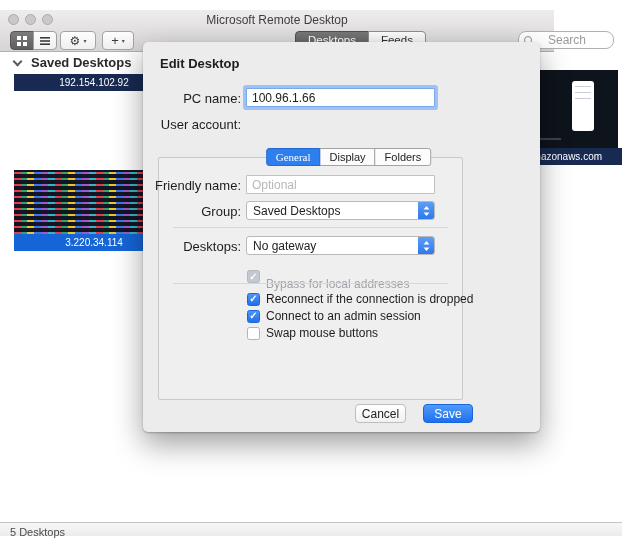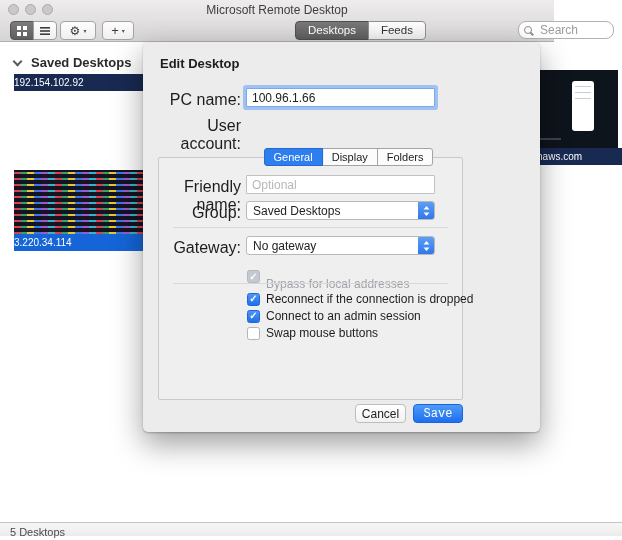--- a/index.html
+++ b/index.html
@@ -2,21 +2,21 @@
 <html><head>
 <meta charset="utf-8">
 <style>
   * { box-sizing: border-box; margin: 0; padding: 0; }
   html,body { background:#e9e9e9; }
   body { font-family:"Liberation Sans", sans-serif; }
   .window{ position:relative; width:622px; height:540px; background:#fff; overflow:hidden;
            box-shadow:0 0 0 1px #9a9a9a; }
 
   
-  .chrome{ position:absolute; left:0; top:0; width:554px; height:42px;
+  .chrome{ position:absolute; left:0; top:10px; width:554px; height:42px;
            background:linear-gradient(#eeecec,#d6d4d4); border-bottom:1px solid #b2b0b0; z-index:5; }
   .tl{ position:absolute; top:4px; width:11px; height:11px; border-radius:50%; border:1px solid #ababab;
        background:#c9c9c9; }
   .tl.red{ left:8px; }  .tl.yellow{ left:25px; } .tl.green{ left:42px; }
   .win-title{ position:absolute; top:3px; left:0; width:100%; text-align:center;
               font-size:12px; color:#3e3e3e; }
 
   .tbtn, .vbtn, .seg{ font-family:inherit; cursor:default; }
   .view-seg{ position:absolute; left:10px; top:21px; display:flex; }
   .vbtn{ width:24px; height:19px; border:1px solid #9f9f9f; background:linear-gradient(#fdfdfd,#f0f0f0);
@@ -32,38 +32,38 @@
   .tbtn .dd{ font-size:6px; color:#555; }
 
   .segmented{ position:absolute; left:253px; top:21px; display:flex; height:19px;padding-left:42px; }
   .seg{ padding:0 12px; font-size:11.5px; border:1px solid #8f8f8f; background:linear-gradient(#fdfdfd,#eee);
         color:#333; line-height:17px; }
   .seg:first-child{ border-radius:4px 0 0 4px; }
   .seg:last-child{ border-radius:0 4px 4px 0; margin-left:-1px; }
   .seg.active{ background:linear-gradient(#787878,#5d5d5d); border-color:#4f4f4f; color:#fff; }
 
   .search{ position:absolute; left:518px; top:21px; width:96px; height:18px; background:#fff;
-           border:1px solid #b1b1b1; border-radius:8px; display:flex; align-items:center; padding:0 5px; gap:8px; }
+           border:1px solid #b1b1b1; border-radius:8px; display:flex; align-items:center; padding:0 5px; gap:16px; }
   .mag{ position:relative; width:8px; height:8px; border:1.5px solid #8e8e8e; border-radius:50%; flex:none; }
   .mag::after{ content:""; position:absolute; width:4px; height:1.5px; background:#8e8e8e;
                transform:rotate(45deg); right:-3px; bottom:-1px; }
   .search input{ border:none; outline:none; width:100%; font-size:12px; color:#333; background:transparent;
                  font-family:inherit; }
   .search input::placeholder{ color:#9b9b9b; }
 
   
   .content{ position:absolute; left:0; top:43px; width:622px; height:479px; background:#fff; }
   .section-head{ position:absolute; left:14px; top:12px; display:flex; align-items:center; gap:10px; }
   .chev{ width:7px; height:7px; border-right:2px solid #5c5c5c; border-bottom:2px solid #5c5c5c;
          transform:rotate(45deg); margin-top:-3px; }
   .section-title{ font-size:13px; font-weight:600; color:#2b2b2b; }
 
   .thumb{ position:absolute; }
   .shot{ position:relative; overflow:hidden; }
-  .thumb-label{ height:17px; line-height:17px; color:#fff; font-size:10px;
+  .thumb-label{ height:17px; line-height:17px; text-align:center; color:#fff; font-size:10px;
                 white-space:nowrap; overflow:hidden; }
   .lbl-navy{ background:#182a52; }
   .lbl-blue{ background:#1565d8; }
 
   .t1{ left:14px; top:31px; width:160px; }
   .shot1{ width:160px; height:72px; background:linear-gradient(135deg,#2166c9,#0a3a80); }
   .browser{ position:absolute; left:18px; top:7px; width:124px; height:53px; background:#fff; border-radius:2px; }
   .browser-chrome{ height:7px; background:#dfe1e5; border-radius:2px 2px 0 0; }
   .glogo{ text-align:center; margin-top:8px; font-size:11px; font-weight:700; color:#4285f4; letter-spacing:.5px; }
   .gsearch{ width:78px; height:8px; border:1px solid #d4d7dc; border-radius:4px; margin:4px auto 0; }
@@ -80,37 +80,37 @@
   .phone{ position:absolute; right:24px; top:11px; width:22px; height:50px; background:#fff; border-radius:3px; }
   .phone i{ display:block; height:1px; background:#c9ced6; margin:5px 3px 0; }
   .tinyline{ position:absolute; left:30px; bottom:8px; width:34px; height:2px; background:#3a4450; }
   .t3-label{ position:absolute; left:452px; top:105px; width:170px; }
 
   
   .dialog{ position:absolute; left:143px; top:42px; width:397px; height:390px; background:#ececec;
            border-radius:5px; box-shadow:0 1px 2px rgba(0,0,0,.25), 0 12px 30px rgba(0,0,0,.38); z-index:20; }
   .dlg-title{ position:absolute; left:17px; top:14px; font-size:13px; font-weight:700; color:#1d1d1f; }
 
-  .flabel{ position:absolute; left:0; width:98px; text-align:right; font-size:16px; color:#1d1d1f; }
+  .flabel{ position:absolute; left:0; width:98px; text-align:right; font-size:13px; color:#1d1d1f; }
   .tinput{ position:absolute; left:103px; width:189px; height:19px; border:1px solid #c2c2c2; background:#fff;
            font-size:12px; padding:0 5px; color:#222; font-family:inherit; border-radius:1px; }
   .tinput::placeholder{ color:#b8b8b8; }
   .tinput.focused{ border-color:#76a9f0; outline:none; box-shadow:0 0 0 3px rgba(101,158,245,.55); }
 
   .popup{ position:absolute; left:103px; width:189px; height:19px; background:#fff; border:1px solid #b9b9b9;
           border-radius:3px; font-size:12px; color:#222; }
   .popup-text{ position:absolute; left:6px; top:2px; }
   .popup-caps{ position:absolute; right:0; top:0; bottom:0; width:16px;
                background:linear-gradient(#5d9ef5,#2f77ee); border-radius:0 2px 2px 0;
                display:flex; align-items:center; justify-content:center; }
 
   .tabbar{ position:absolute; top:106px; left:50%; transform:translateX(-50%); display:flex; z-index:2; }
   .tab{ height:18px; line-height:16px; padding:0 9px; font-size:11px; background:#fcfcfc;
         border:1px solid #a3a3a3; margin-left:-1px; color:#222; font-family:inherit; white-space:nowrap; }
-  .tab:first-child{ border-radius:3px 0 0 3px; margin-left:14px; }
+  .tab:first-child{ border-radius:3px 0 0 3px; margin-left:14px;font-family:Liberation Serif, serif; }
   .tab:last-child{ border-radius:0 3px 3px 0; }
   .tab.active{ background:#2d7ff0; border-color:#2468cf; color:#fff; position:relative; z-index:1; }
 
   .groupbox{ position:absolute; left:15px; top:115px; width:305px; height:243px; background:#efefef;
              border:1px solid #c9c9c9; border-radius:2px; }
   .sep{ position:absolute; left:30px; width:275px; height:1px; background:#d8d8d8; }
 
   .cb-row{ position:absolute; display:flex; align-items:center; gap:6px; }
   .cb{ width:13px; height:13px; border-radius:2.5px; border:1px solid #b4b4b4; background:#fff;
        display:flex; align-items:center; justify-content:center; flex:none; }
@@ -118,22 +118,22 @@
   .cb.checked{ background:linear-gradient(#4f95f7,#2170e8); border-color:#1d66d9; }
   .cb.checked .check{ display:block; }
   .cb.checked.disabled{ background:#c3c8d1; border-color:#b2b7c0; }
   .cb-label{ font-size:12px; color:#1d1d1f; }
   .cb-row.dim .cb-label{ color:#9fa3a8;margin-top:15px; }
 
   .btn{ position:absolute; top:362px; height:19px; border-radius:4px; font-size:12px; font-family:inherit;
         display:flex; align-items:center; justify-content:center; }
   .btn.cancel{ left:212px; width:51px; background:linear-gradient(#ffffff,#f1f1f1); border:1px solid #bdbdbd;
                color:#222; }
-  .btn.save{ left:270px; width:50px; background:linear-gradient(#4f9bf8,#1e6ff0); border:1px solid #1a64dd;
-             color:#fff;font-family:Liberation Mono, monospace; }
+  .btn.save{ left:280px; width:50px; background:linear-gradient(#4f9bf8,#1e6ff0); border:1px solid #1a64dd;
+             color:#fff; }
 
   
   .statusbar{ position:absolute; left:0; top:522px; width:622px; height:14px;
               background:linear-gradient(#f7f7f7,#ececec); border-top:1px solid #c4c4c4; z-index:5; }
   .statusbar span{ position:absolute; left:10px; top:3px; font-size:11px; color:#4a4a4a; }
 </style>
 </head>
 <body>
 
 <div class="window">
@@ -235,21 +235,21 @@
       <span class="popup-caps">
         <svg width="7" height="10" viewBox="0 0 7 10" fill="#fff">
             <path d="M3.5 0 L6.5 3.5 H0.5 Z"></path>
             <path d="M0.5 6.5 H6.5 L3.5 10 Z"></path>
           </svg>
       </span>
     </div>
 
     <div class="sep" style="top:185px;"></div>
 
-    <div class="flabel" style="top:197px;">Gateway:</div>
+    <div class="flabel" style="top:197px;">Desktops:</div>
     <div class="popup" style="top:194px;">
       <span class="popup-text">No gateway</span>
       <span class="popup-caps">
         <svg width="7" height="10" viewBox="0 0 7 10" fill="#fff">
             <path d="M3.5 0 L6.5 3.5 H0.5 Z"></path>
             <path d="M0.5 6.5 H6.5 L3.5 10 Z"></path>
           </svg>
       </span>
     </div>
 

